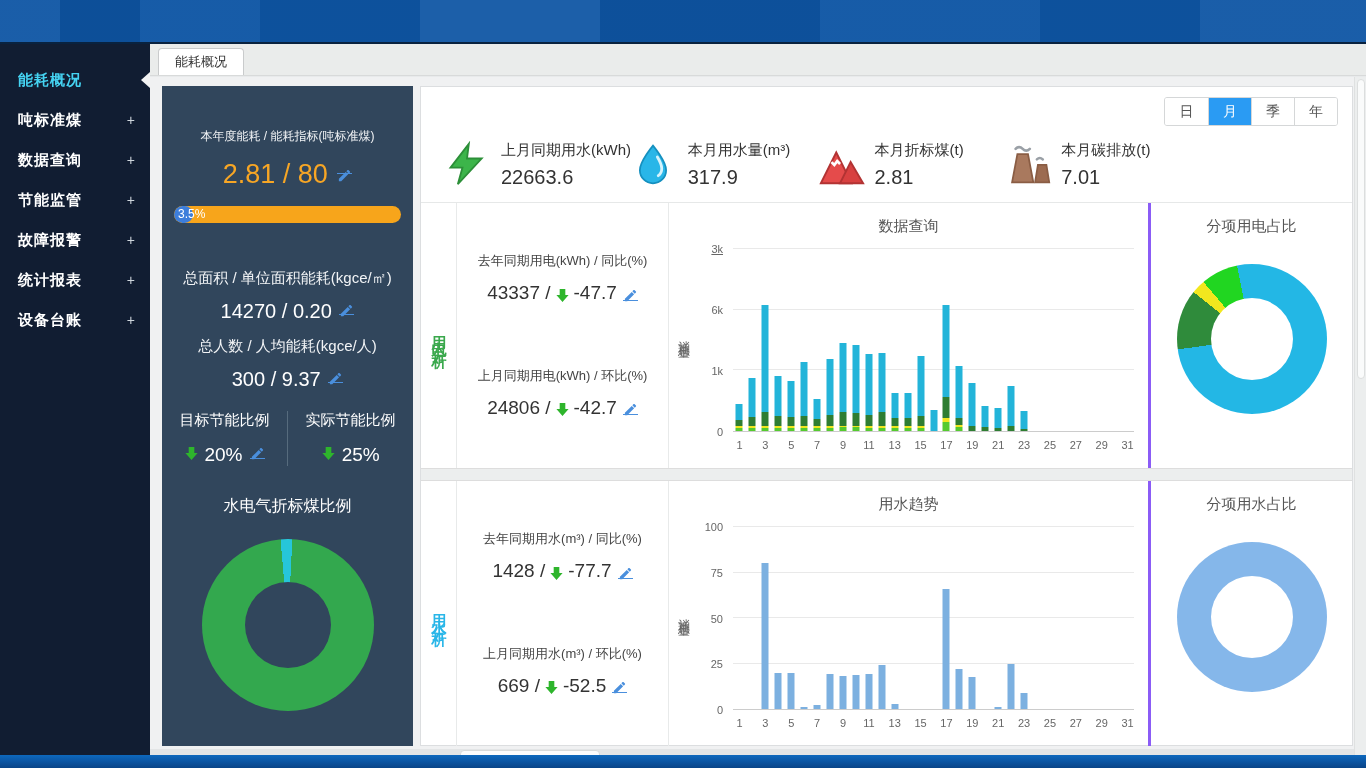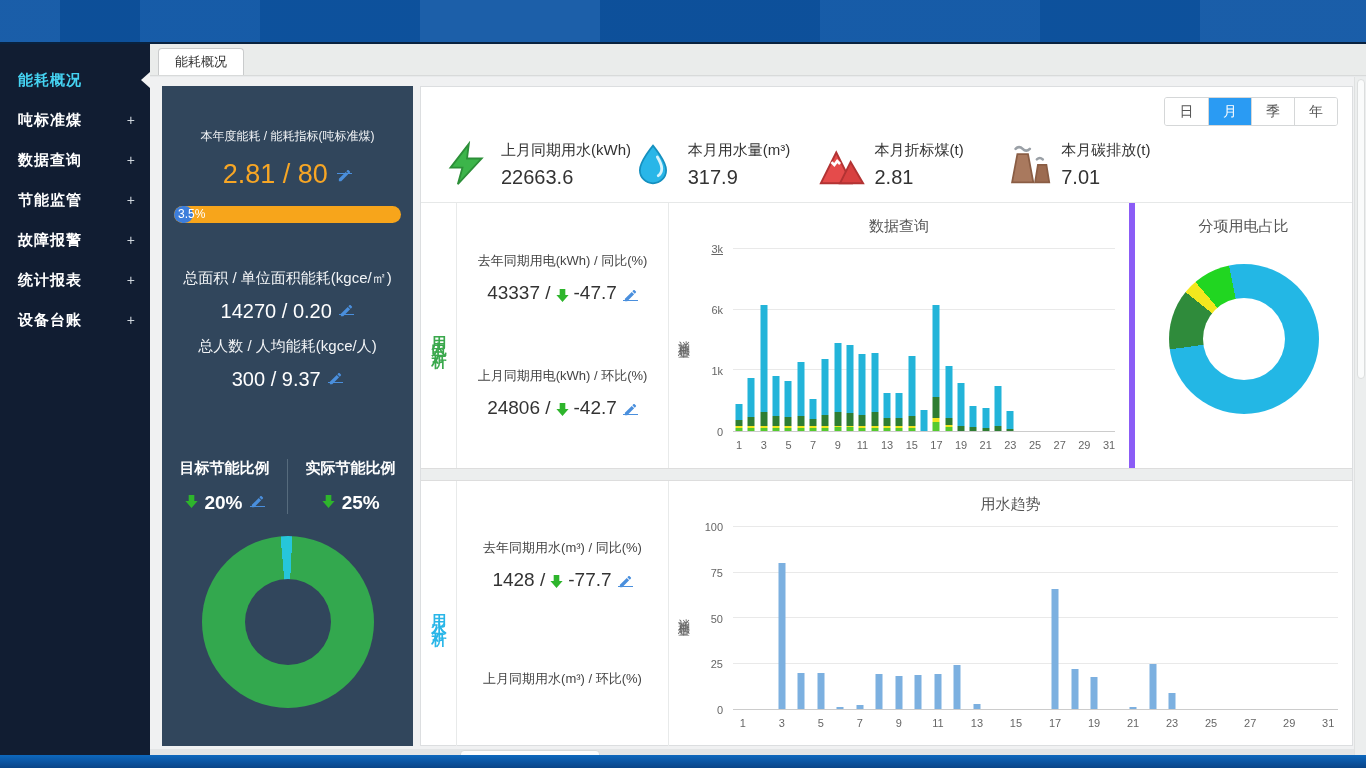--- a/index.html
+++ b/index.html
@@ -45,21 +45,21 @@
   .left-panel { position:absolute; left:12px; top:9px; width:251px; height:660px; background:#31465c; color:#fff; text-align:center; }
   .lp-label { font-size:12px; color:#f2f4f6; }
   .lp-annual-label { padding-top:42px; }
   .lp-annual-value { margin-top:14px; font-size:27px; color:#f7a625; }
   .lp-progress { position:relative; margin:16px 12px 0 12px; height:17px; border-radius:9px; background:#f7a51b; overflow:hidden; }
   .lp-progress .fill { position:absolute; left:0; top:0; bottom:0; width:19px; border-radius:9px; background:#3d7edb; }
   .lp-progress .ptext { position:absolute; left:4px; top:0; line-height:17px; font-size:12px; color:#fff; }
   .lp-block-label { margin-top:46px; font-size:15px; }
   .lp-block-value { margin-top:12px; font-size:20px; }
   .lp-block-label2 { margin-top:14px; font-size:15px; }
-  .lp-two-col { display:flex; margin-top:68px;font-weight:bold; }
+  .lp-two-col { display:flex; margin-top:20px; }
   .lp-col { flex:1; }
   .lp-col + .lp-col { border-left:1px solid #56masked6b7d; border-left:1px solid #566b7d; }
   .lp-col .c-label { font-size:15px; }
   .lp-col .c-value { margin-top:14px; font-size:19px; }
   .lp-donut-title { margin-top:30px; font-size:16px; }
   .donut { position:relative; border-radius:50%; }
   .donut .hole { position:absolute; border-radius:50%; }
   .lp-donut-wrap { display:flex; justify-content:center; margin-top:22px; }
   .lp-donut { width:172px; height:172px; }
   .lp-donut .hole { left:43px; top:43px; width:86px; height:86px; }
@@ -86,21 +86,21 @@
   .sec-label-col { width:36px; border-right:1px solid #e8eaea; display:flex; align-items:center; justify-content:center; }
   .sec-label { writing-mode:vertical-rl; text-orientation:upright; font-size:15px; font-weight:bold; letter-spacing:6px; }
   .sec-label.green { color:#3aa84c; }
   .sec-label.blue { color:#29b6e8; }
   .sec-stats-col { width:212px; border-right:1px solid #e8eaea; display:flex; flex-direction:column; justify-content:space-around; padding:18px 6px; text-align:center; }
   .mini-stat .m-label { font-size:13px; color:#444; }
   .mini-stat .m-value { margin-top:12px; font-size:19px; color:#333; display:flex; align-items:center; justify-content:center; gap:4px; }
   .down-arrow { width:15px; height:15px; display:inline-block; }
   .pencil { width:15px; height:15px; display:inline-block; margin-left:2px; border-bottom:1px solid #4a8fdd; }
   .sec-chart-col { flex:1; position:relative; }
-  .sec-donut-col { width:223px; border-left:6px solid #8b5cf6; position:relative; }
+  .sec-donut-col { width:204px; border-left:3px solid #8b5cf6; position:relative; }
   .chart-title { text-align:center; font-size:15px; color:#555; padding-top:14px; }
   .plot-wrap { position:absolute; left:64px; right:14px; top:46px; bottom:36px; }
   .plot-area { position:relative; width:100%; height:100%; display:flex; align-items:flex-end; border-bottom:1px solid #ccc; }
   .gridline { position:absolute; left:0; right:0; height:1px; background:#e9e9e9; }
   .slot { position:relative; flex:1; height:100%; }
   .bar { position:absolute; bottom:0; left:50%; transform:translateX(-50%); width:7px; height:100%;
     display:flex; flex-direction:column-reverse; justify-content:flex-start; }
   .xtick { position:absolute; bottom:-20px; left:0; width:100%; text-align:center; font-size:11px; color:#666; }
   .y-axis { position:absolute; left:30px; top:46px; bottom:36px; width:30px; }
   .ytick { position:absolute; right:6px; font-size:11px; color:#666; }
@@ -172,20 +172,21 @@
       <div class="lp-col">
         <div class="c-label">实际节能比例</div>
         <div class="c-value">
           <span class="down-arrow"><svg viewBox="0 0 16 16" width="15" height="15">
                 <path fill="#2eb52c" d="M8 15L1.5 7.5H5V1h6v6.5h3.5z"></path>
               </svg></span>
           <span>25%</span>
         </div>
       </div>
     </div>
+    <div class="lp-donut-title">水电气折标煤比例</div>
     <div class="lp-donut-wrap">
       <div class="donut lp-donut" style="background: conic-gradient(from -5deg, rgb(38, 198, 218) 0%, rgb(38, 198, 218) 2.2%, rgb(51, 168, 78) 2.2%, rgb(51, 168, 78) 100%);">
           <div class="hole" style="background: rgb(49, 70, 92);"></div>
         </div>
     </div>
   </div>
 
   <div class="main-panel">
 
     <div class="stats-row">
@@ -526,20 +527,30 @@
                   <path fill="#2eb52c" d="M8 15L1.5 7.5H5V1h6v6.5h3.5z"></path>
                 </svg></span>
             <span>-77.7</span>
             <span class="pencil"><svg viewBox="0 0 24 24" width="15" height="15">
                   <path fill="#4a8fdd" d="M3 17.2V21h3.8L17.8 10 14 6.2 3 17.2zM20.7 7.1c.4-.4.4-1 0-1.4L18.3 3.3c-.4-.4-1-.4-1.4 0L15 5.2 18.8 9l1.9-1.9z"></path>
                 </svg></span>
           </div>
         </div>
         <div class="mini-stat">
           <div class="m-label">上月同期用水(m³) / 环比(%)</div>
+          <div class="m-value">
+            <span>669 /</span>
+            <span class="down-arrow"><svg viewBox="0 0 16 16" width="15" height="15">
+                  <path fill="#2eb52c" d="M8 15L1.5 7.5H5V1h6v6.5h3.5z"></path>
+                </svg></span>
+            <span>-52.5</span>
+            <span class="pencil"><svg viewBox="0 0 24 24" width="15" height="15">
+                  <path fill="#4a8fdd" d="M3 17.2V21h3.8L17.8 10 14 6.2 3 17.2zM20.7 7.1c.4-.4.4-1 0-1.4L18.3 3.3c-.4-.4-1-.4-1.4 0L15 5.2 18.8 9l1.9-1.9z"></path>
+                </svg></span>
+          </div>
         </div>
       </div>
       <div class="sec-chart-col">
         <div class="chart-title">用水趋势</div>
         <div class="ylabel">消耗总量</div>
         <div class="y-axis">
             <div class="ytick" style="bottom: calc(0% - 6px);">0</div>
             <div class="ytick" style="bottom: calc(25% - 6px);">25</div>
             <div class="ytick" style="bottom: calc(50% - 6px);">50</div>
             <div class="ytick" style="bottom: calc(75% - 6px);">75</div>
@@ -690,20 +701,28 @@
               <div class="slot">
                 <div class="bar"></div>
               </div>
               <div class="slot">
                 <div class="bar"></div>
                 <div class="xtick">31</div>
               </div>
             </div>
           </div>
       </div>
+      <div class="sec-donut-col">
+        <div class="chart-title">分项用水占比</div>
+        <div class="sec-donut-wrap">
+          <div class="donut sec-donut" style="background: conic-gradient(rgb(133, 183, 234) 0%, rgb(133, 183, 234) 100%);">
+              <div class="hole" style="background: rgb(255, 255, 255);"></div>
+            </div>
+        </div>
+      </div>
     </div>
 
   </div>
 
   <div class="hscroll">
       <div class="thumb"></div>
     </div>
 </div>
 
 <div class="vscroll" style="top:77px; bottom:13px;">

